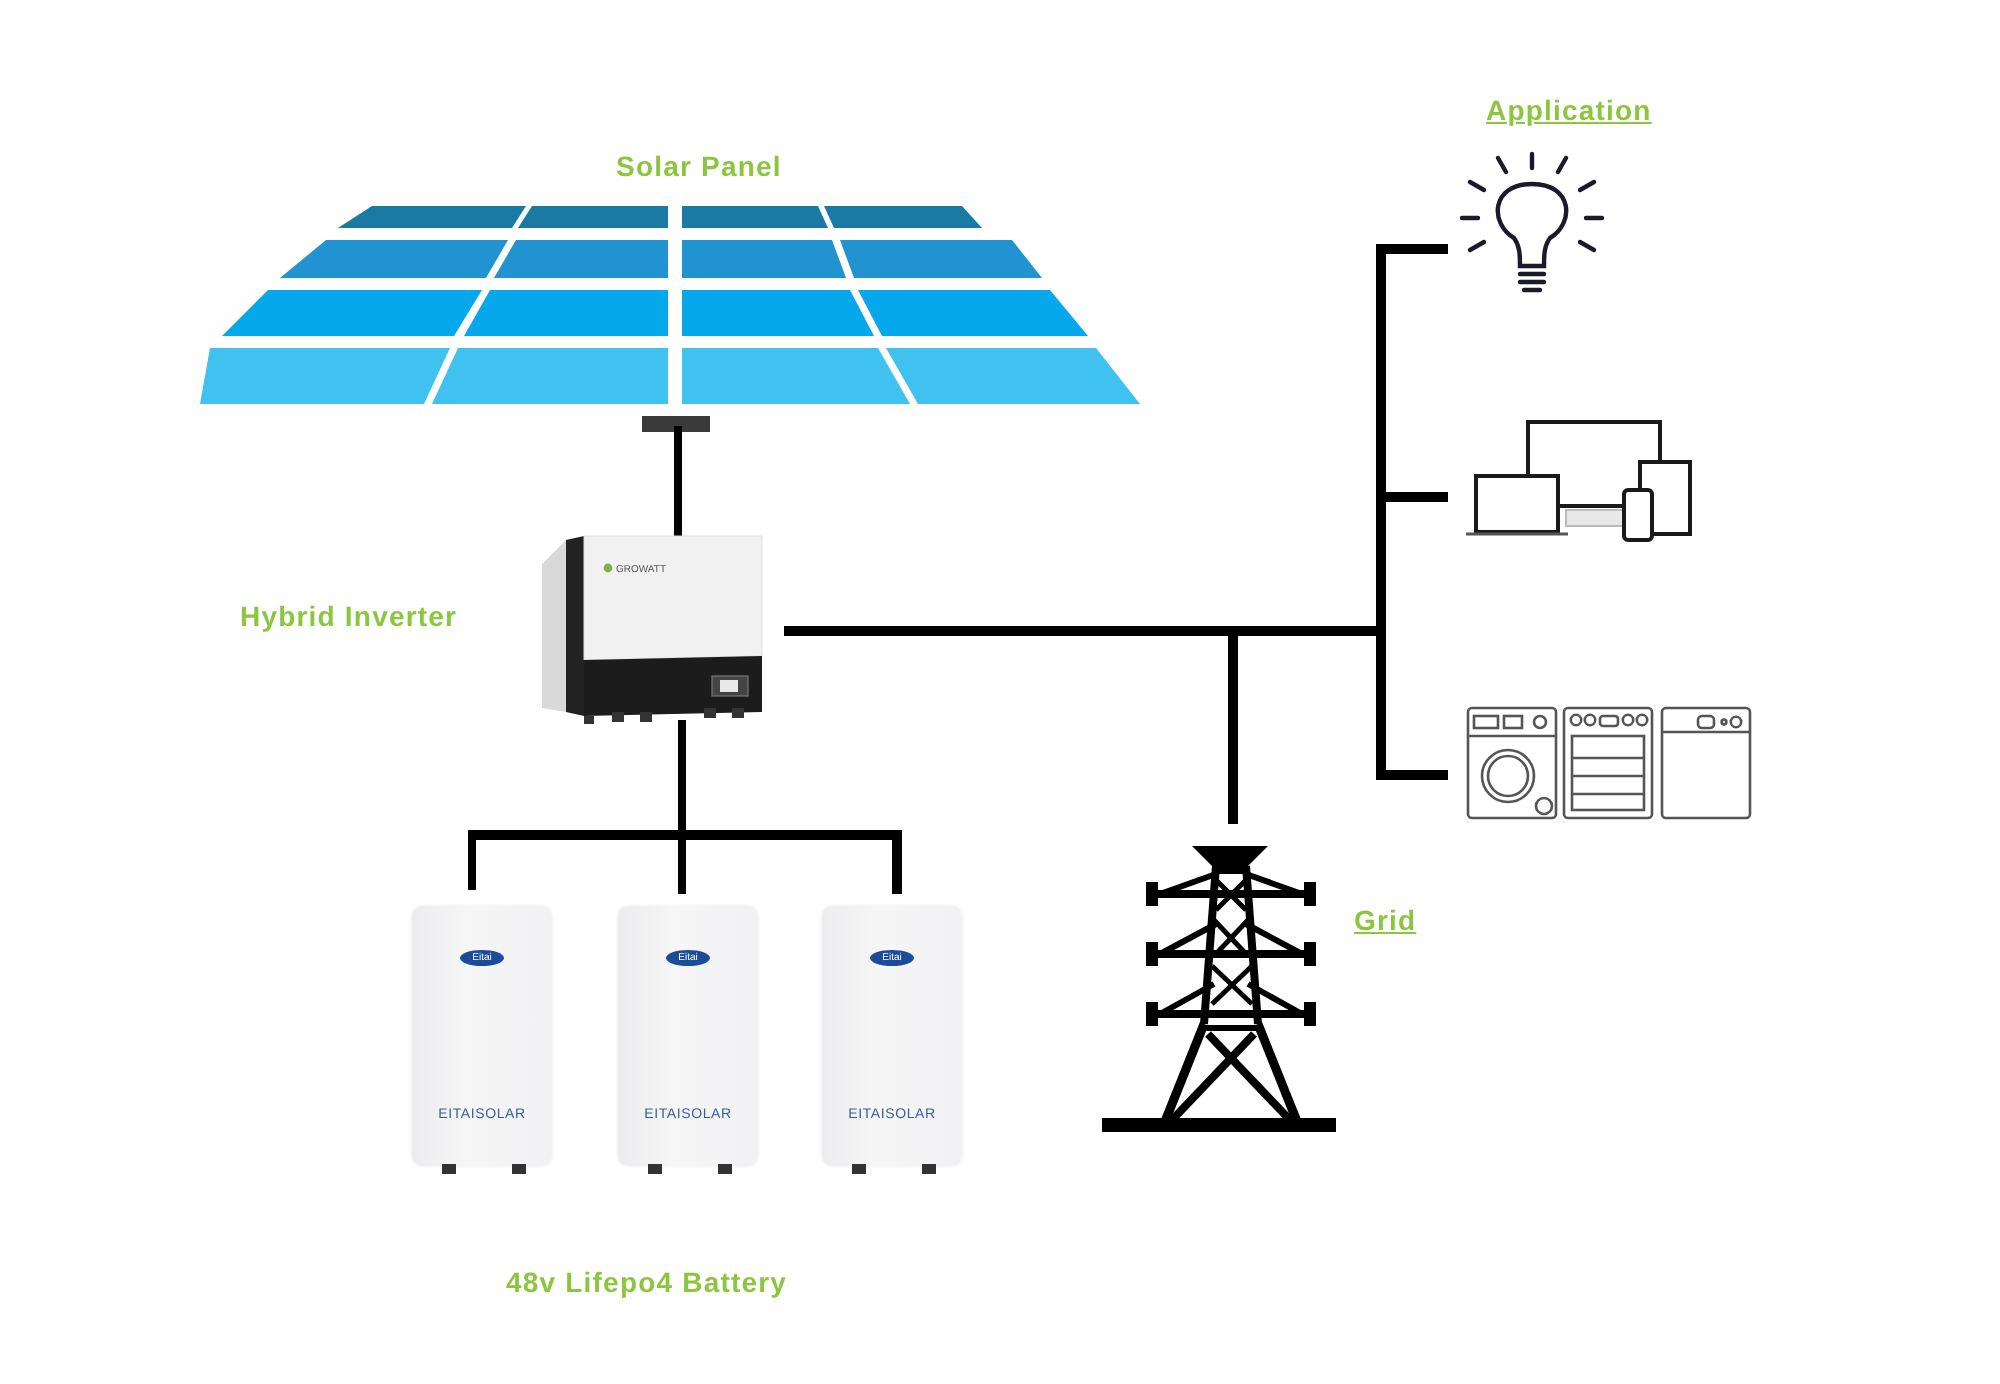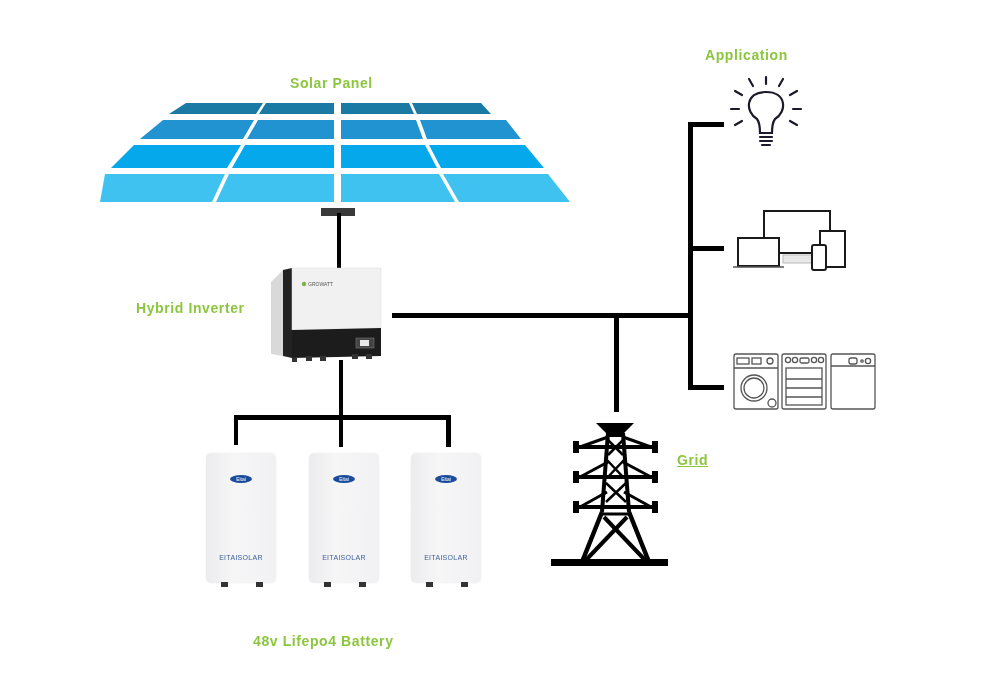--- a/index.html
+++ b/index.html
@@ -8,24 +8,24 @@
   .wire { position: absolute; background: #000; }
   #canvas { position: absolute; left: 0; top: 0; }
   .battery { position: absolute; width: 70px; height: 130px; background: linear-gradient(90deg, #ececee 0%, #f6f6f7 40%, #f1f1f3 100%); border-radius: 5px; box-shadow: 0 0 2px rgba(0,0,0,0.08); }
   .battery .logo { position: absolute; left: 24px; top: 22px; width: 22px; height: 8px; border-radius: 50%; background: #1b4c9c; color:#fff; font-size: 5px; text-align:center; line-height:8px; font-family: "Liberation Sans", sans-serif; }
   .battery .brand { position: absolute; left: 0; right: 0; bottom: 22px; text-align: center; font-size: 7px; color: #3a5e9c; letter-spacing: 0.3px; font-family: "Liberation Sans", sans-serif; }
   .battery .foot { position: absolute; bottom: -4px; width: 7px; height: 5px; background: #333; }
 </style>
 </head>
 <body>
 
-<div class="label" style="left:290px; top:75px;">Solar Panel</div>
-<div class="label" style="left:136px; top:300px;">Hybrid Inverter</div>
+<div class="label" style="left:308px; top:75px;">Solar Panel</div>
+<div class="label" style="left:120px; top:300px;">Hybrid Inverter</div>
 <div class="label" style="left:253px; top:633px;">48v Lifepo4 Battery</div>
-<div class="label" style="left:705px; top:47px;">Application</div>
+<div class="label" style="left:743px; top:47px;text-decoration:underline;">Application</div>
 <div class="label" style="left:677px; top:452px;text-decoration:underline;">Grid</div>
 
 <svg id="canvas" width="1000" height="692">
   <g>
 
     <polygon points="186,103 263,103 256,114 169,114" fill="#1b7aa3"></polygon>
     <polygon points="266,103 334,103 334,114 259,114" fill="#1b7aa3"></polygon>
     <polygon points="341,103 409,103 414,114 341,114" fill="#1b7aa3"></polygon>
     <polygon points="412,103 481,103 491,114 417,114" fill="#1b7aa3"></polygon>
 

